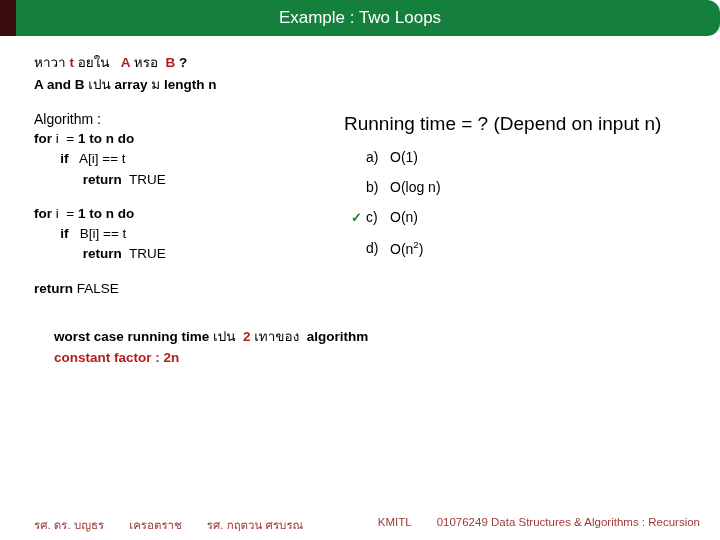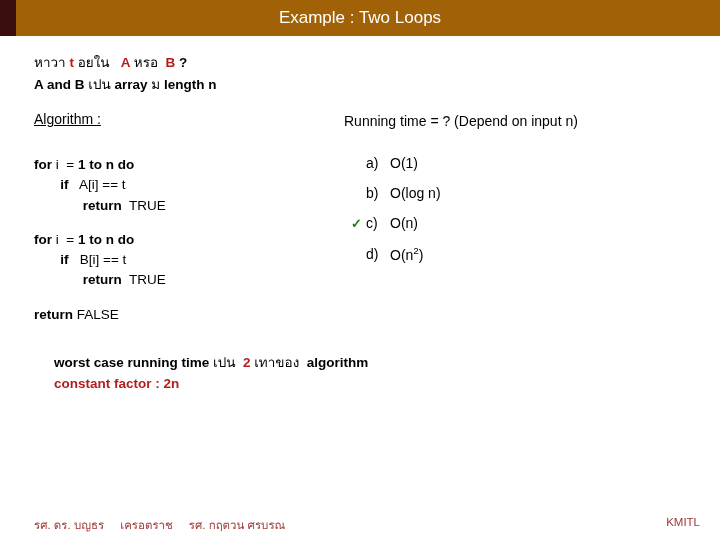--- a/index.html
+++ b/index.html
@@ -5,29 +5,30 @@
   * { margin: 0; padding: 0; box-sizing: border-box; }
   body {
     width: 720px;
     height: 540px;
     background: #ffffff;
     font-family: "Tahoma", "Segoe UI", sans-serif;
     position: relative;
     overflow: hidden;
   }
   .titlebar {
-    background: #a16207;
+    background: #15803d;
     color: #ffffff;
     height: 36px;
     display: flex;
     align-items: center;
     justify-content: center;
     font-size: 17px;
     font-family: "Comic Sans MS", cursive, sans-serif;
     position: relative;
+    border-radius: 13px;
   }
   .titlebar .left-block {
     position: absolute;
     left: 0; top: 0;
     width: 16px; height: 36px;
     background: #3a0e0e;
   }
   .content {
     padding: 16px 28px 0 34px;
     font-size: 13.5px;
@@ -41,36 +42,35 @@
     display: flex;
     gap: 30px;
     margin-bottom: 14px;
   }
   .left-col { width: 280px; }
   .right-col { flex: 1; padding-top: 2px; }
 
   .algo-title {
     font-family: "Trebuchet MS", sans-serif;
     font-size: 14px;
-    margin-bottom: 28px;
-    text-decoration: underline;
+    margin-bottom: 2px;
   }
   .algo-block {
     font-family: Liberation Sans, sans-serif;
     font-size: 13.5px;
     line-height: 1.5;
     margin-bottom: 14px;
     white-space: pre;
   }
   .algo-block .kw { font-weight: 700; }
 
   .rt-q {
     font-family: "Tahoma", sans-serif;
-    font-size: 14px;
-    margin-bottom: 26px;
+    font-size: 19px;
+    margin-bottom: 14px;
   }
   .options { font-family: "Tahoma", sans-serif; font-size: 14px; }
   .opt-row { display: flex; align-items: center; margin-bottom: 14px; }
   .tick {
     width: 18px;
     color: #1f7f1f;
     font-weight: 700;
     text-align: right;
     margin-right: 4px;
     font-size: 13px;
@@ -89,21 +89,21 @@
   .footer {
     position: absolute;
     left: 0; right: 0;
     bottom: 6px;
     padding: 0 20px 0 34px;
     font-size: 11.5px;
     color: #a03a38;
     font-family: "Tahoma", sans-serif;
     display: flex;
     justify-content: flex-start;
-    gap: 16px;
+    gap: 25px;
   }
   .footer .mid { margin-left: auto; color: #a03a38; }
   .footer .right { color: #a03a38; }
 </style>
 </head>
 <body>
 
 <div class="titlebar">
   <div class="left-block"></div>
   <span>Example : Two Loops</span>
@@ -168,13 +168,14 @@
     </div>
   </div>
 
 </div>
 
 <div class="footer">
   <span>รศ. ดร. บญธร</span>
   <span>เครอตราช</span>
   <span>รศ. กฤตวน   ศรบรณ</span>
   <span class="mid">KMITL</span>
+  <span class="right">01076249 Data Structures &amp; Algorithms : Recursion</span>
 </div>
 
 </body></html>

